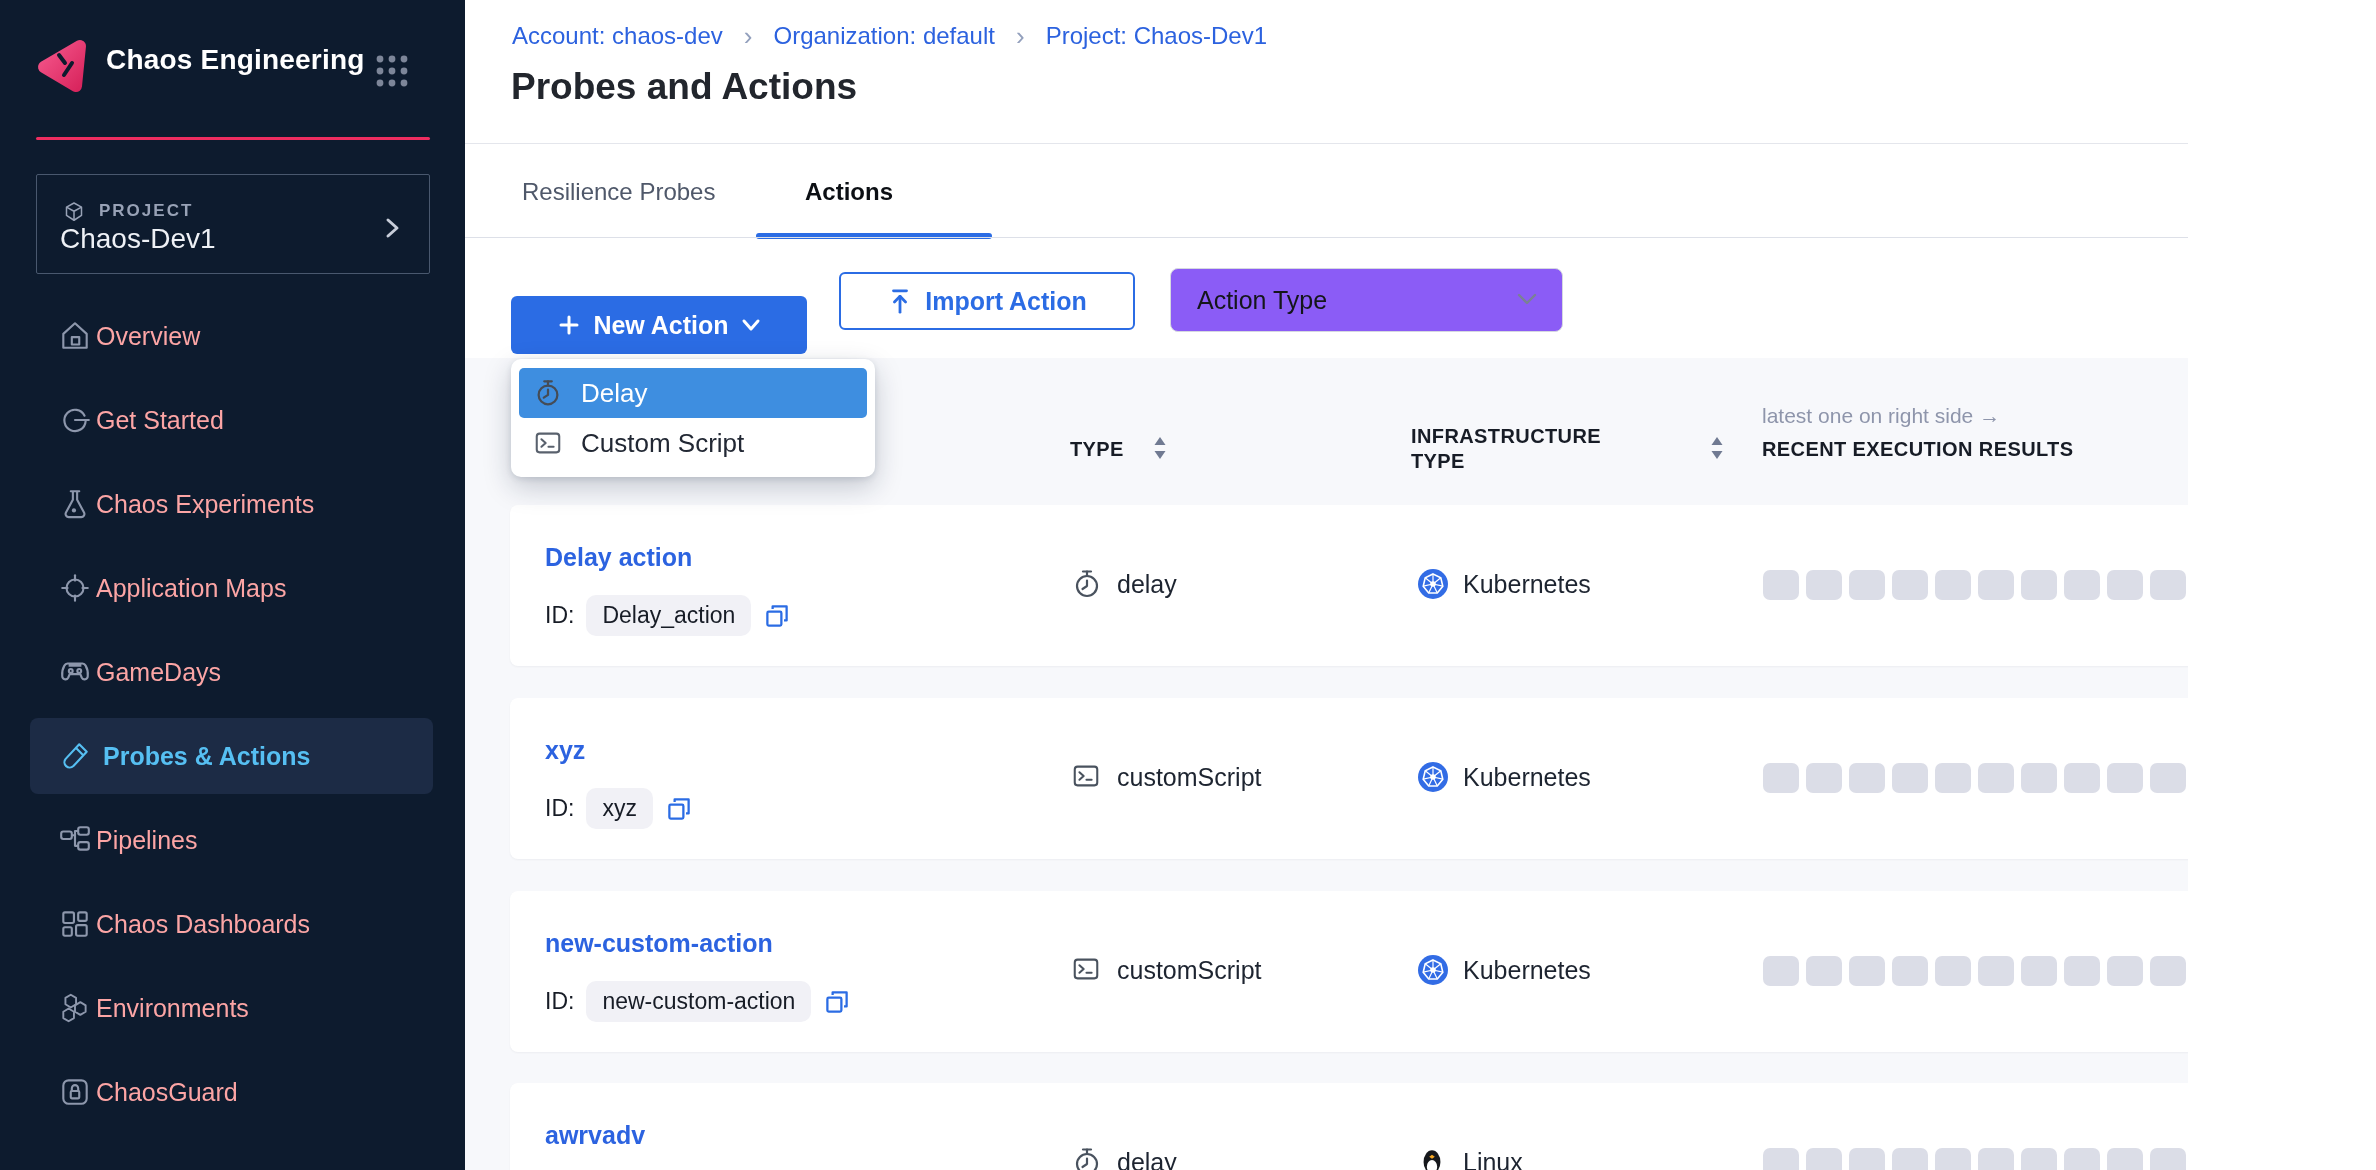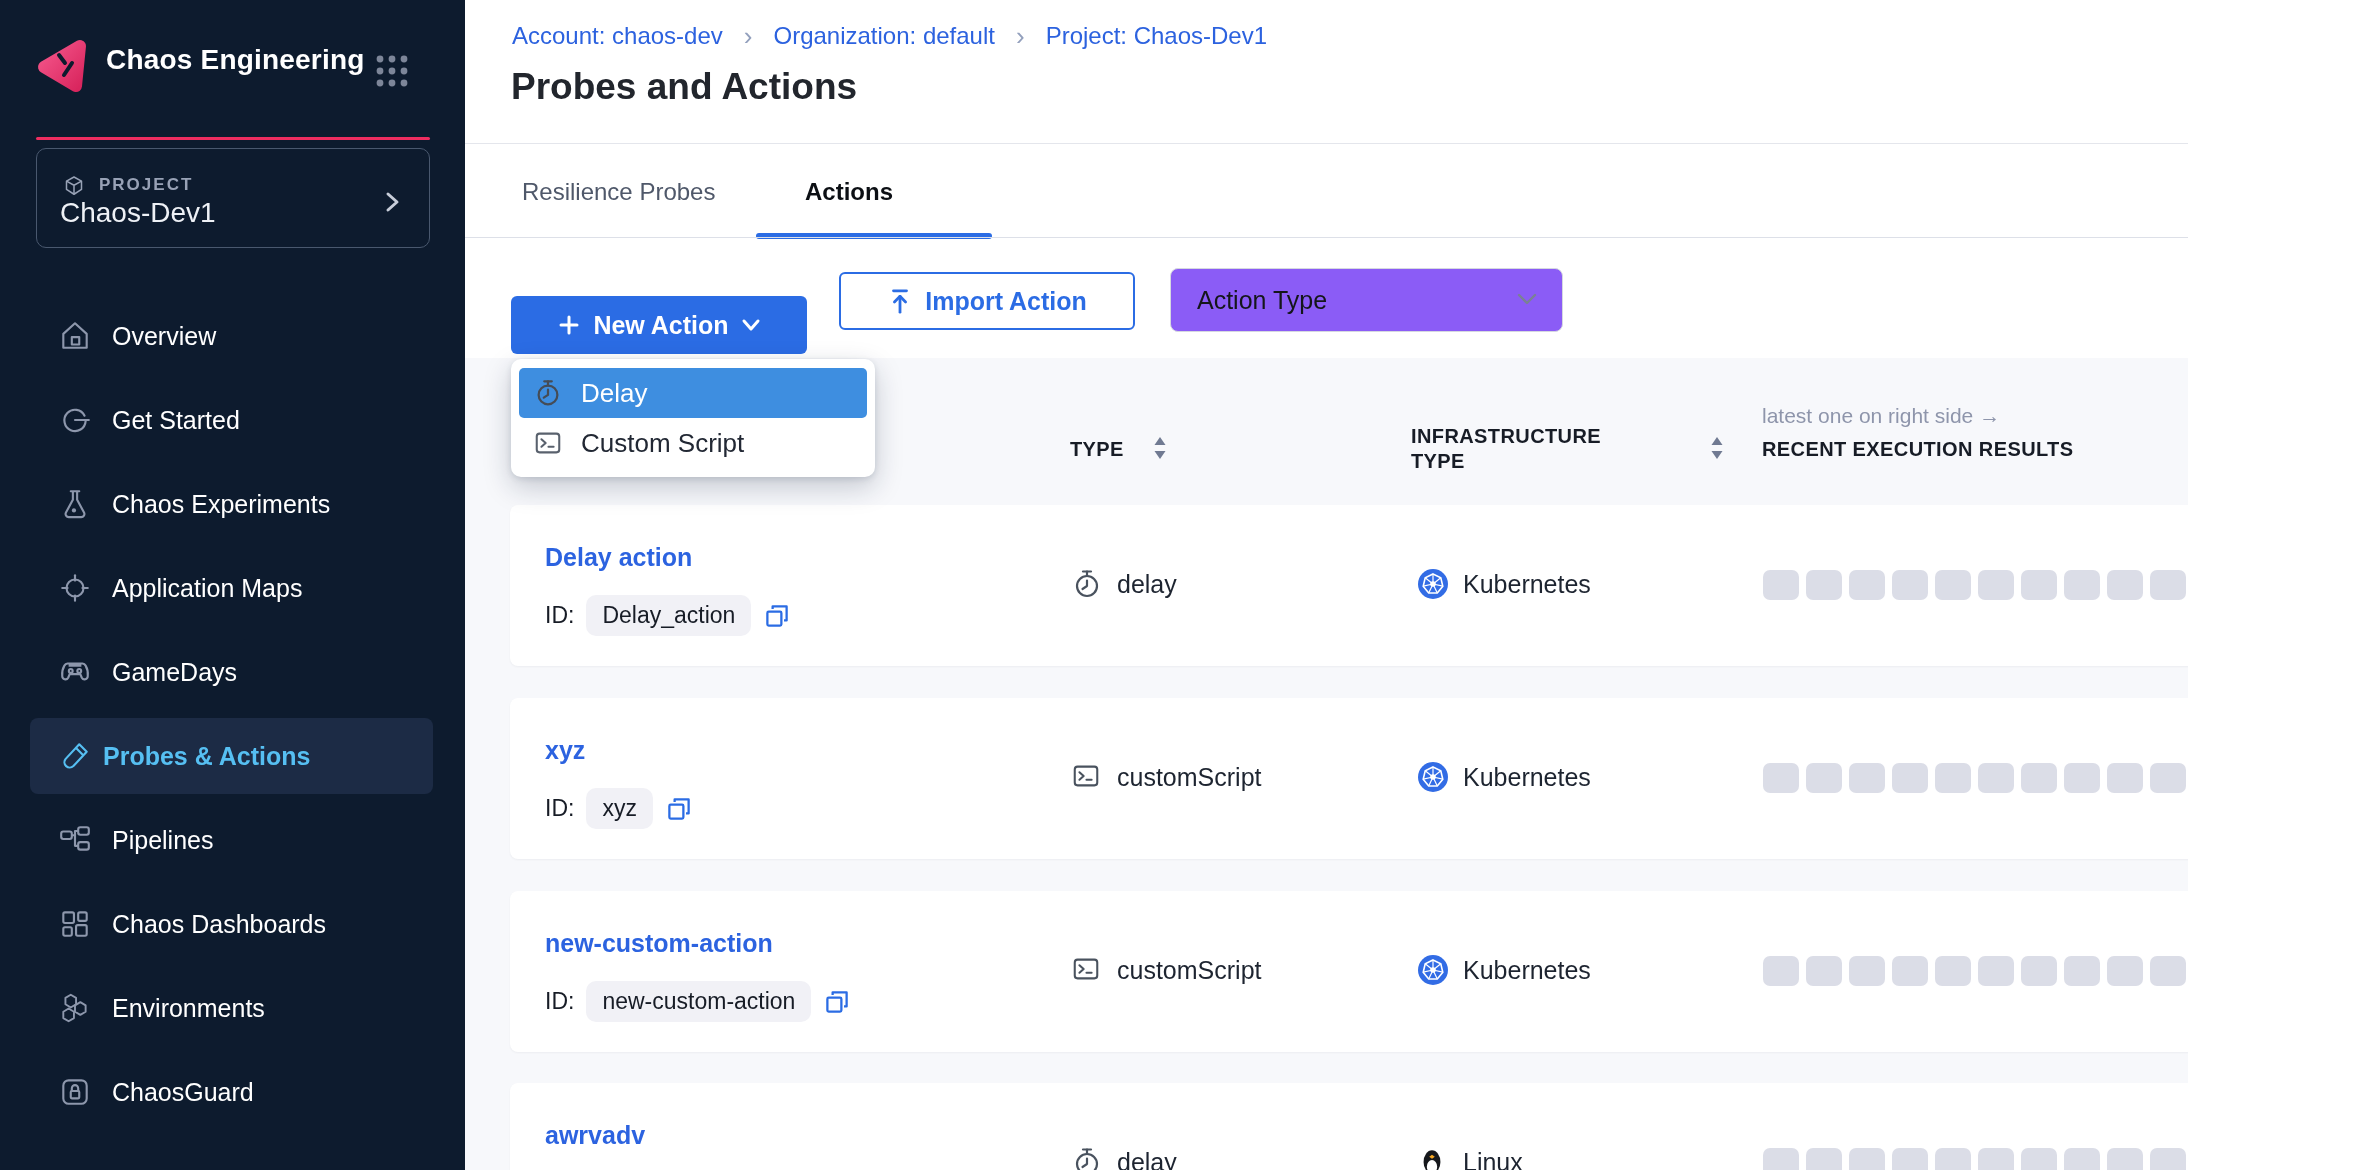--- a/index.html
+++ b/index.html
@@ -8,30 +8,30 @@
   .app { position:relative; width:2188px; height:1170px; overflow:hidden;padding-left:42px; }
 
   
   .sidebar { position:absolute; left:0; top:0; width:465px; height:1170px; background:#0d1b2e; }
   .brand { position:absolute; left:0; top:0; width:465px; height:140px; }
   .brand-logo { position:absolute; left:34px; top:36px; width:60px; height:60px; }
   .brand-title { position:absolute; left:106px; top:44px; font-size:28px; font-weight:700; color:#ffffff; letter-spacing:.2px; }
   .grid-icon { position:absolute; left:374px; top:53px; width:36px; height:36px; cursor:pointer; }
   .brand-divider { position:absolute; left:36px; top:137px; width:394px; height:3px; background:#ee2d60; border-radius:2px; }
 
-  .project-card { position:absolute; left:36px; top:148px; width:394px; height:100px; border:1px solid #49586e; border-radius:10px; cursor:pointer; }
+  .project-card { position:absolute; left:36px; top:174px; width:394px; height:100px; border:1px solid #49586e; border-radius:2px; cursor:pointer; }
   .project-cube { position:absolute; left:25px; top:25px; width:24px; height:24px; }
   .project-label { position:absolute; left:62px; top:26px; font-size:17px; font-weight:700; letter-spacing:2px; color:#98a2b6; }
   .project-name { position:absolute; left:23px; top:48px; font-size:28px; color:#eef1f6; }
   .project-chevron { position:absolute; right:26px; top:42px; width:20px; height:22px; }
 
   .side-items { position:absolute; left:0; top:294px; width:465px; }
   .side-item { position:relative; height:84px; display:flex; align-items:center; cursor:pointer; }
   .side-item .s-icon { position:absolute; left:58px; width:34px; height:34px; color:#8d97ac; }
-  .side-item .s-label { position:absolute; left:112px; font-size:25px; color:#ffffff; }
+  .side-item .s-label { position:absolute; left:96px; font-size:25px; color:#fca5a5; }
   .side-item.active { background:#1c2b45; border-radius:8px; margin:0 32px 8px 30px; height:76px; top:4px; }
   .side-item.active .s-icon { left:28px; color:#56bff2; }
   .side-item.active .s-label { left:73px; color:#56bff2; font-weight:700; }
   .side-item.active ~ .side-item, .side-item.active { }
 
   
   .main { position:absolute; left:465px; top:0; width:1911px; height:1170px; background:#fff; }
 
   .breadcrumb { position:absolute; left:47px; top:22px; display:flex; align-items:center; gap:21px; font-size:24px; }
   .breadcrumb a { color:#2c62df; text-decoration:none; cursor:pointer; }

